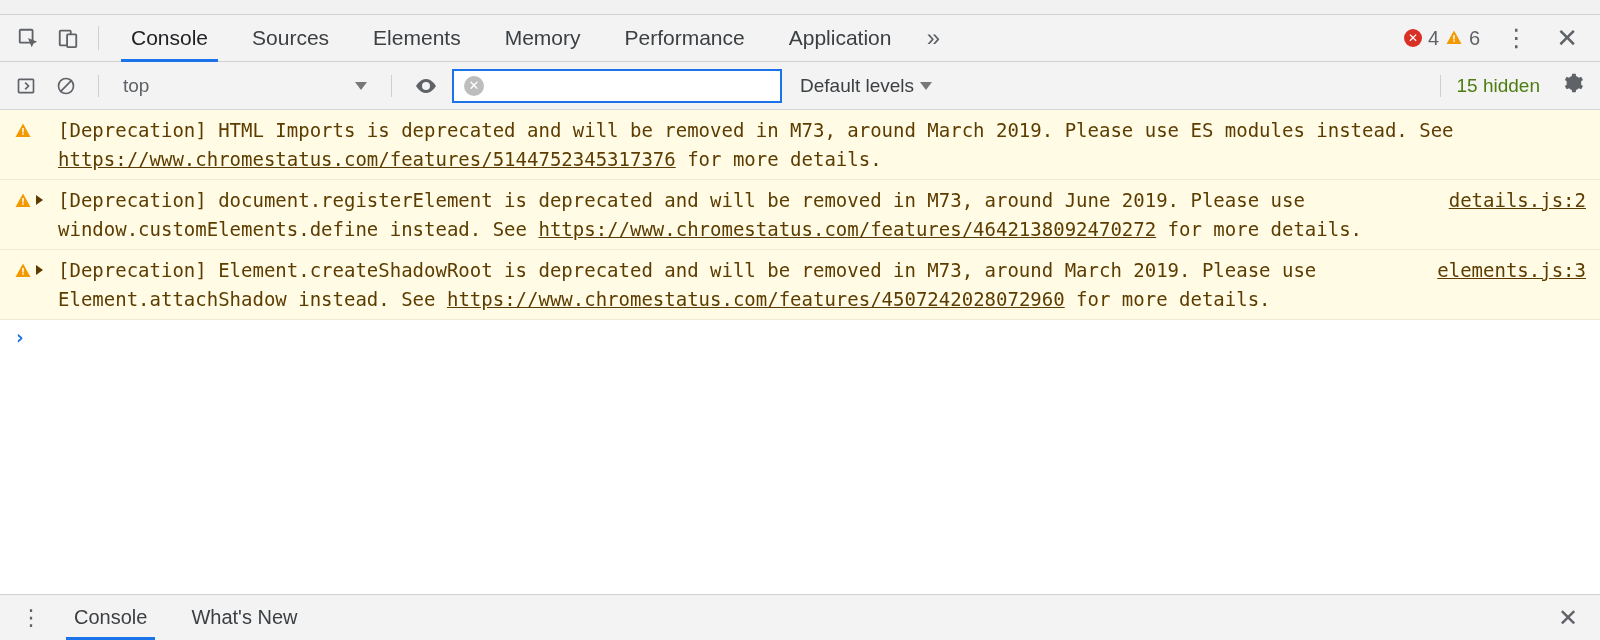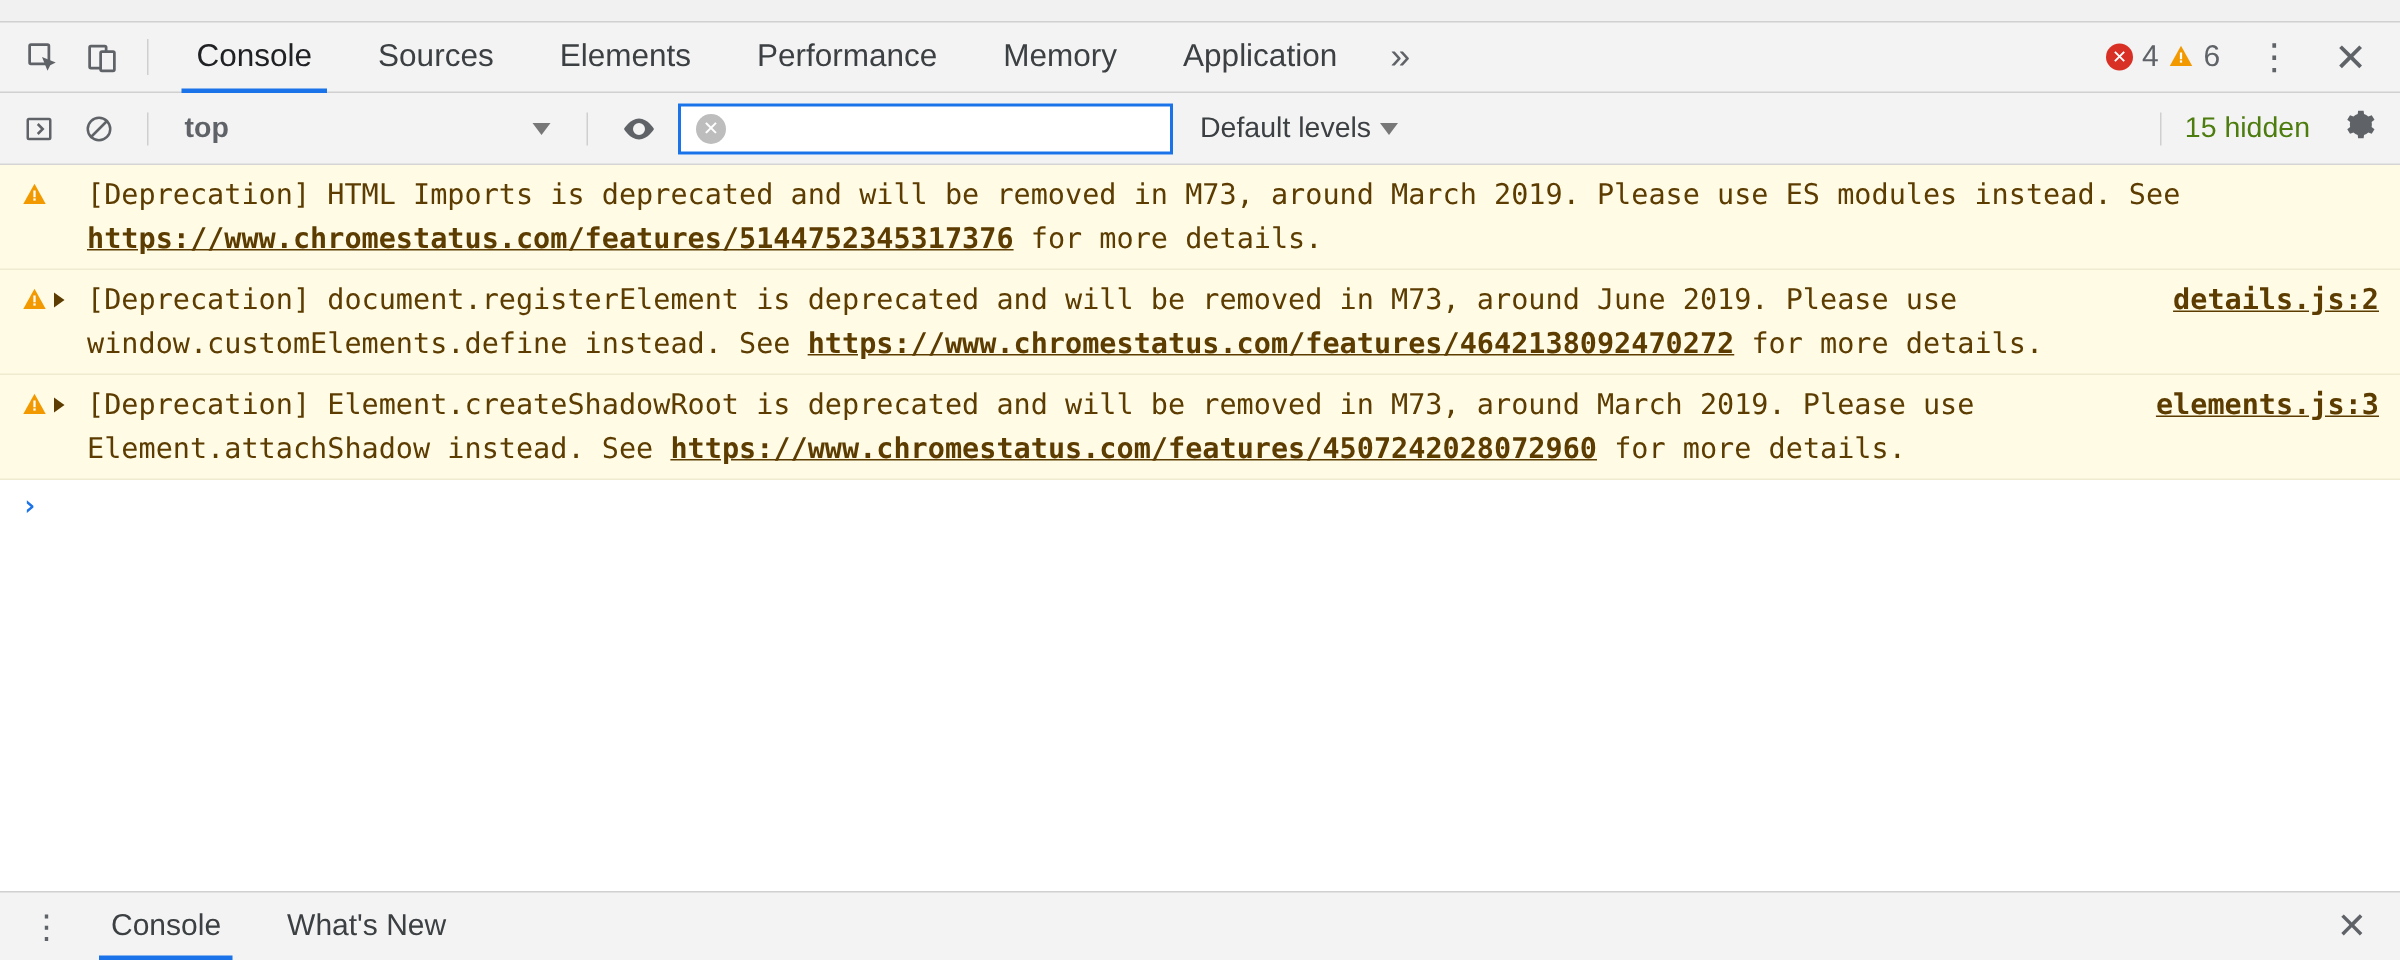--- a/index.html
+++ b/index.html
@@ -92,21 +92,20 @@
   }
   .console-toolbar .vsep {
     width:1px; height:22px; background:#cfcfcf; margin:0 8px;
   }
   .ctx-select {
     display:flex; align-items:center; gap:8px;
     width: 260px; height:32px;
     padding:0 8px;
     justify-content: space-between;
     cursor:pointer;
-    font-weight:bold;
   }
   .ctx-select .caret { color:#777; }
 
   .eye { display:flex; align-items:center; justify-content:center; width:36px; color:#5f6368; cursor:pointer;}
 
   .filter-box {
     display:flex; align-items:center;
     border:2px solid #1a73e8;
     background:#fff;
     height:34px;
@@ -158,21 +157,21 @@
   }
   .msg .disclosure {
     width:0;height:0;
     border-top:5px solid transparent;
     border-bottom:5px solid transparent;
     border-left:7px solid #5c3c00;
     margin-top:6px;
     cursor:pointer;
   }
   .msg .body { flex:1; word-break:break-word; }
-  .msg a { color:inherit; text-decoration: underline; font-weight: bold; }
+  .msg a { color:inherit; text-decoration: underline; }
   .msg .src-link {
     float:right;
     margin-left:18px;
     text-decoration:underline;
     cursor:pointer;
     color:#5c3c00;
   }
 
   .prompt-line {
     display:flex; align-items:center;
@@ -227,22 +226,22 @@
       <rect x="3" y="4" width="12" height="16" rx="1"></rect>
       <rect x="11" y="8" width="10" height="14" rx="1" fill="#f3f3f3"></rect>
     </svg>
   </div>
   <div class="sep"></div>
 
   <div id="main-tabs" style="display:flex;height:100%">
       <div class="tab active">Console</div>
       <div class="tab">Sources</div>
       <div class="tab">Elements</div>
+      <div class="tab">Memory</div>
       <div class="tab">Performance</div>
-      <div class="tab">Memory</div>
       <div class="tab">Application</div>
     </div>
 
   <div class="iconcell" style="font-size:24px;">»</div>
 
   <div class="spacer"></div>
 
   <div class="badge-area">
     <div class="badge-pair">
       <span class="circle-icon err">✕</span>

